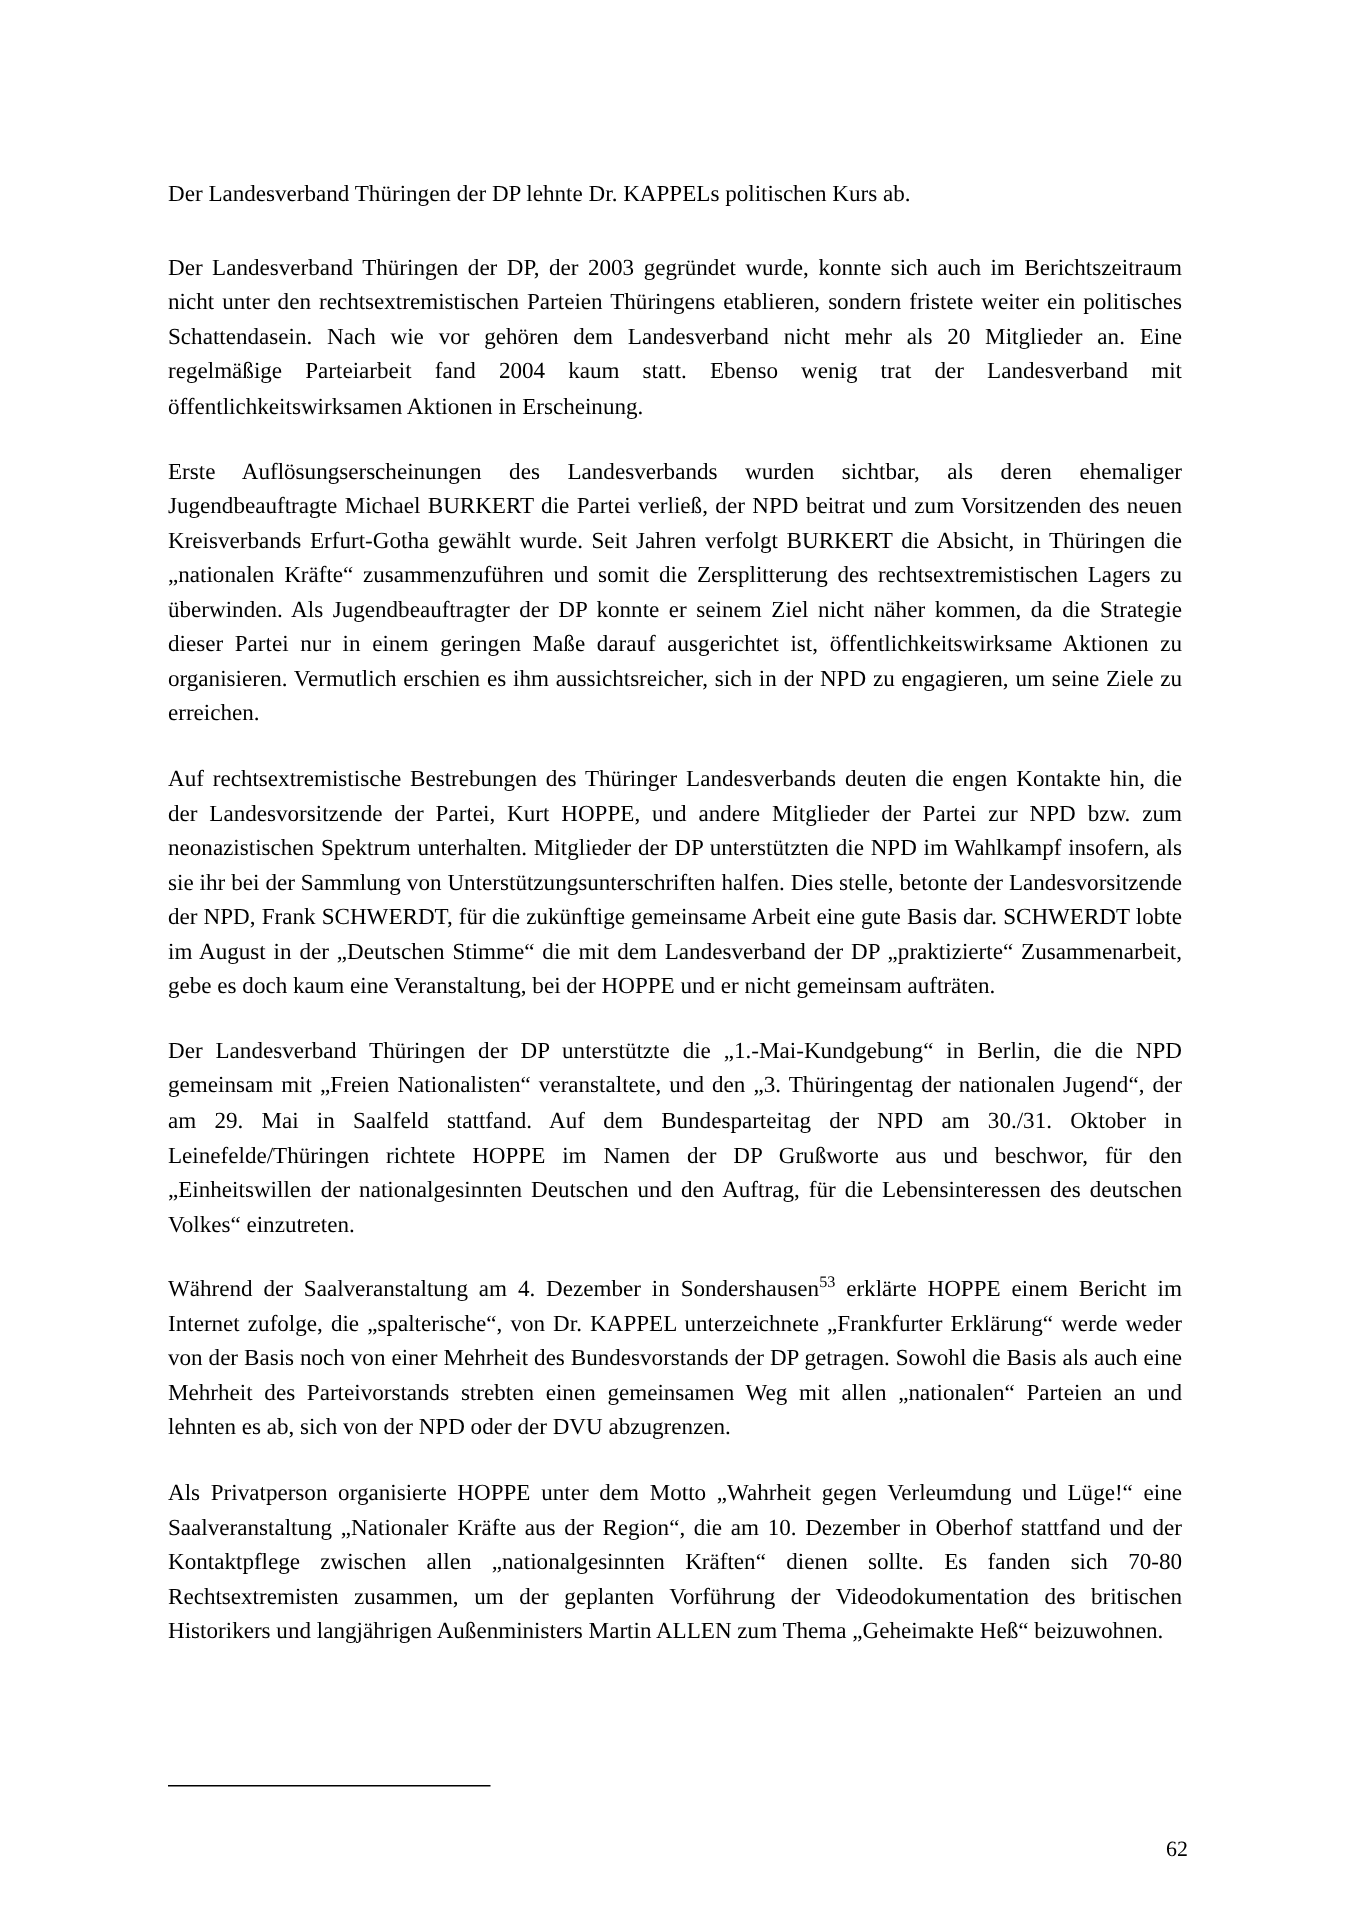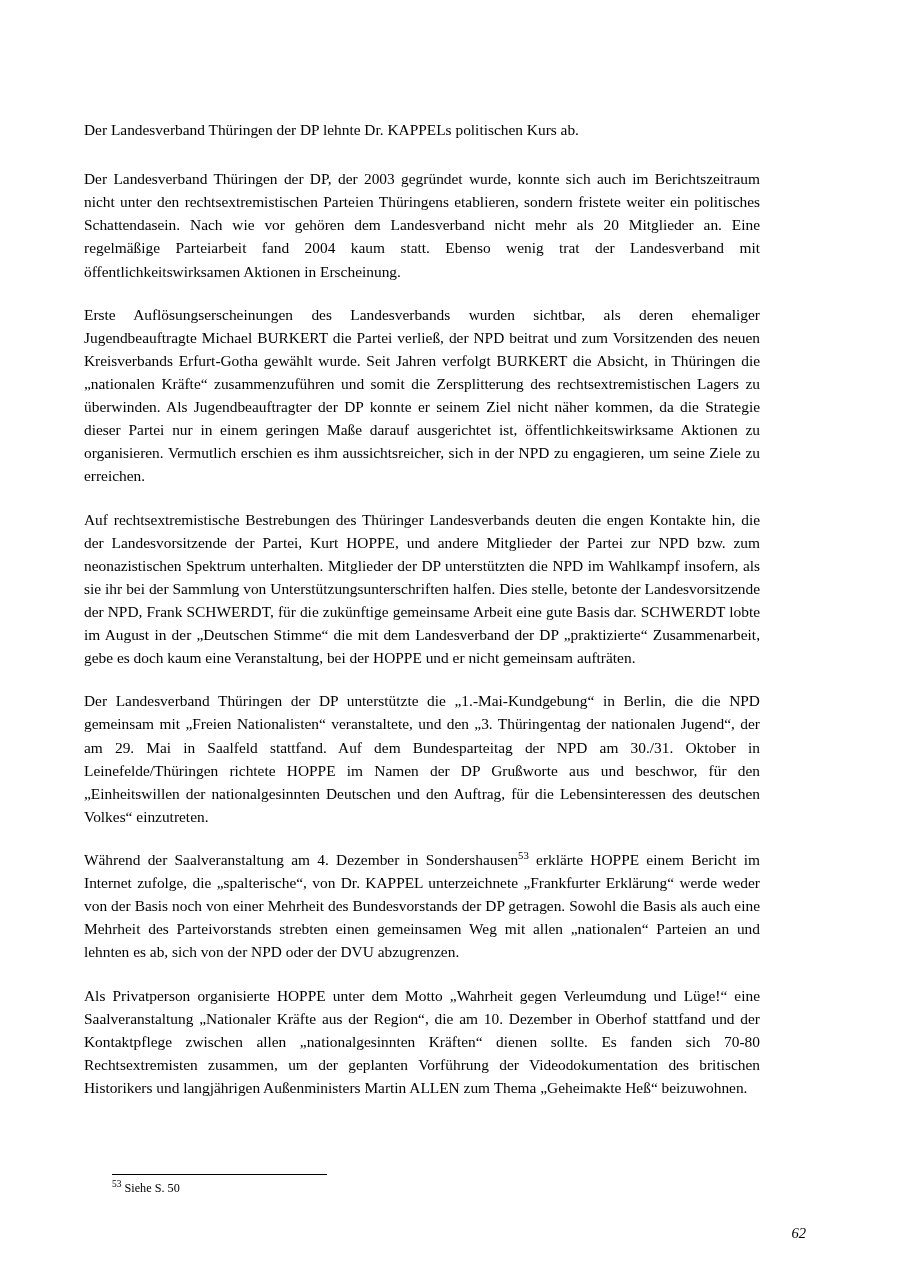--- a/index.html
+++ b/index.html
@@ -9,21 +9,21 @@
   }
   .page {
     position: relative;
     width: 900px;
     height: 1272px;
     background: #ffffff;
     margin: 0 auto;
     font-family: "Liberation Serif", serif;
     color: #000000;
     box-sizing: border-box;
-    padding: 118px 112px 40px 84px;
+    padding: 118px 112px 40px 112px;
   }
   .content {
     width: 676px;
   }
   p.body {
     margin: 16px 0 20px 0;
     font-size: 15.4px;
     line-height: 1.50;
     text-align: justify;
     text-justify: inter-word;
@@ -63,24 +63,23 @@
     font-size: 12.2px;
     line-height: 1.35;
   }
   .footnote-text sup {
     font-size: 0.78em;
     vertical-align: super;
     line-height: 0;
   }
   .page-number {
     position: absolute;
-    right: 94px;
+    right: 108px;
     bottom: 30px;
     font-size: 14.6px;
-    font-style: italic;
   }
 </style>
 </head>
 <body>
 
 <div class="page">
   <div class="content">
 
     <p class="body intro">Der Landesverband Thüringen der DP lehnte Dr. KAPPELs politischen Kurs ab.</p>
 
@@ -91,17 +90,16 @@
     <p class="body">Der Landesverband Thüringen der DP unterstützte die „1.-Mai-Kundgebung“ in Berlin, die die NPD gemeinsam mit „Freien Nationalisten“ veranstaltete, und den „3. Thüringentag der nationalen Jugend“, der am 29. Mai in Saalfeld stattfand. Auf dem Bundesparteitag der NPD am 30./31. Oktober in Leinefelde/Thüringen richtete HOPPE im Namen der DP Grußworte aus und beschwor, für den „Einheitswillen der nationalgesinnten Deutschen und den Auftrag, für die Lebensinteressen des deutschen Volkes“ einzutreten.</p>
 
     <p class="body"><span>Während der Saalveranstaltung am 4. Dezember in Sondershausen</span><sup class="footnote-ref">53</sup><span> erklärte HOPPE einem Bericht im Internet zufolge, die „spalterische“, von Dr. KAPPEL unterzeichnete „Frankfurter Erklärung“ werde weder von der Basis noch von einer Mehrheit des Bundesvorstands der DP getragen. Sowohl die Basis als auch eine Mehrheit des Parteivorstands strebten einen gemeinsamen Weg mit allen „nationalen“ Parteien an und lehnten es ab, sich von der NPD oder der DVU abzugrenzen.</span></p>
 
     <p class="body">Als Privatperson organisierte HOPPE unter dem Motto „Wahrheit gegen Verleumdung und Lüge!“ eine Saalveranstaltung „Nationaler Kräfte aus der Region“, die am 10. Dezember in Oberhof stattfand und der Kontaktpflege zwischen allen „nationalgesinnten Kräften“ dienen sollte. Es fanden sich 70-80 Rechtsextremisten zusammen, um der geplanten Vorführung der Videodokumentation des britischen Historikers und langjährigen Außenministers Martin ALLEN zum Thema „Geheimakte Heß“ beizuwohnen.</p>
 
   </div>
 
   <div class="footnote-area">
     <div class="footnote-rule"></div>
-    <div class="footnote-text"><sup>53</sup><span> Siehe S. 50</span></div>
   </div>
 
   <div class="page-number">62</div>
 </div>
 
 </body></html>

